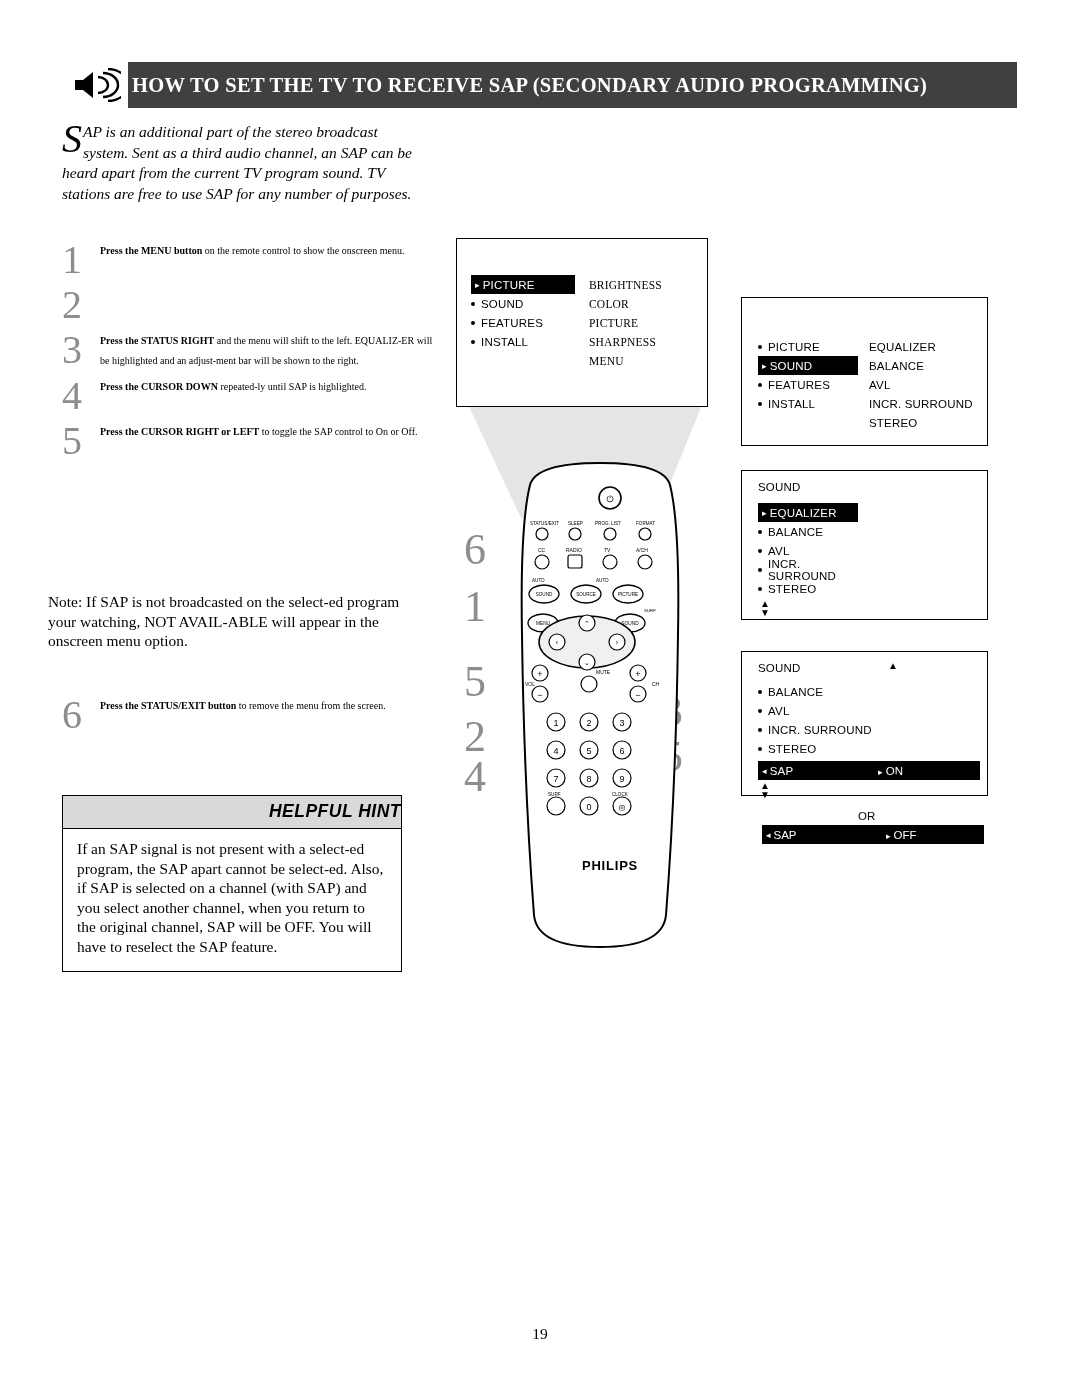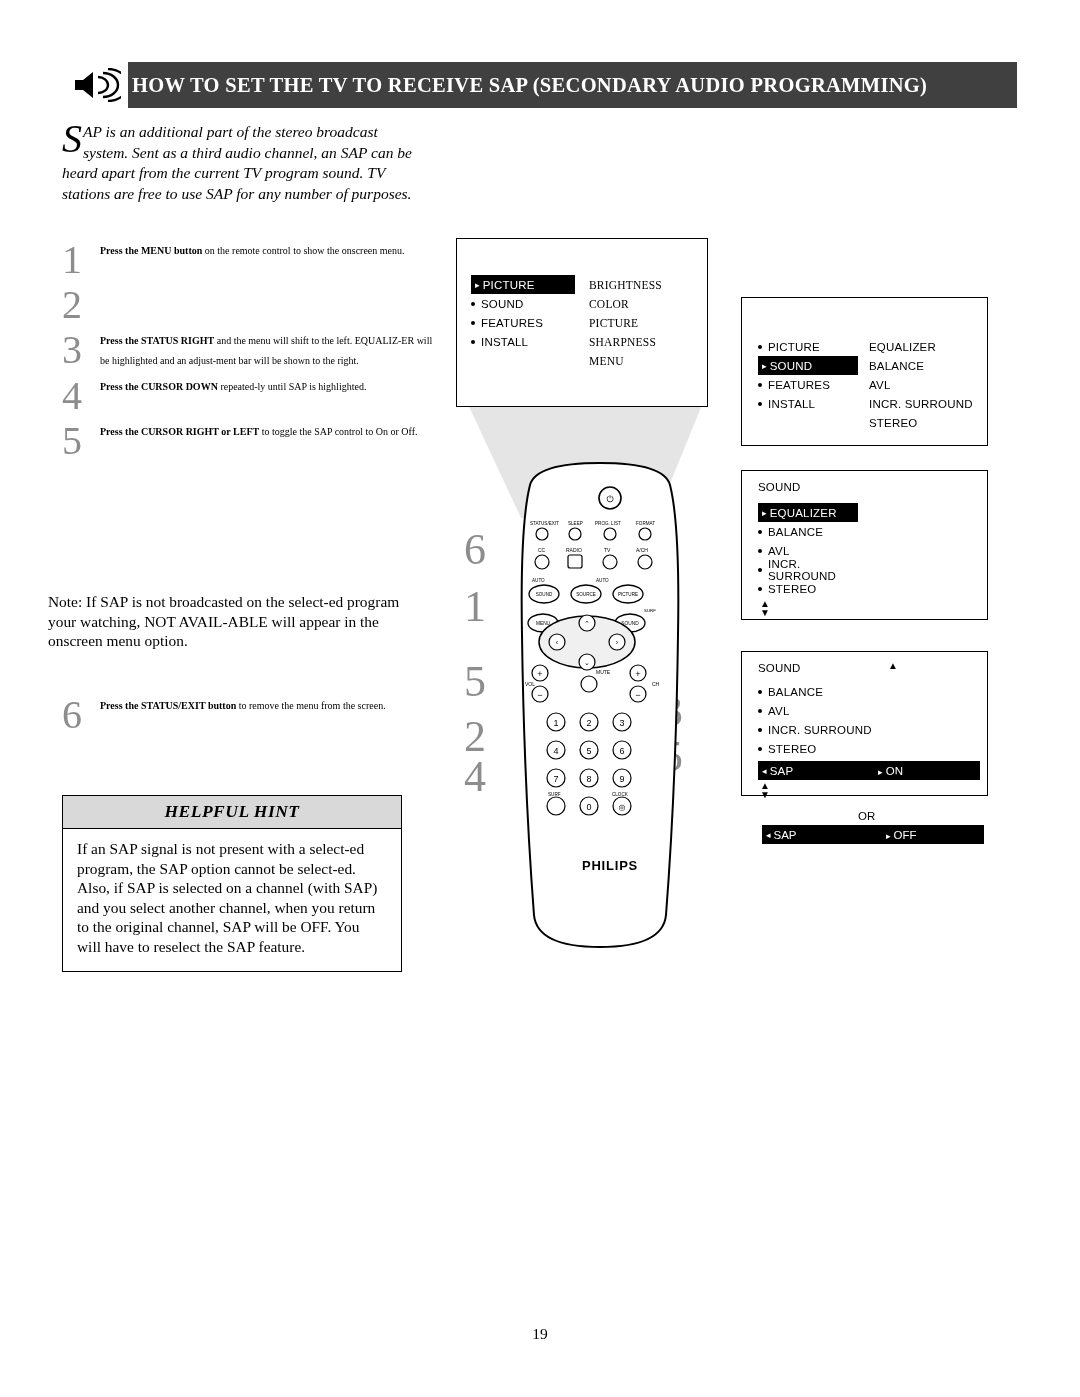--- a/index.html
+++ b/index.html
@@ -113,23 +113,23 @@
     position: absolute;
     left: 62px;
     top: 795px;
     width: 338px;
     border: 1.5px solid #000;
     background: #fff;
   }
   .hint-header {
     background: #d9d9d9;
     border-bottom: 1.5px solid #000;
-    text-align: center;
+    text-align: right;
     padding: 5px 0 6px 0;
-    font-family: Liberation Serif, serif;
+    font-family: Liberation Sans, sans-serif;
     font-style: italic;
     font-weight: bold;
     font-size: 17.5px;
     letter-spacing: .5px;
   }
   .hint-body {
     padding: 10px 14px 14px 14px;
     font-family: "Liberation Serif", serif;
     font-size: 15.4px;
     line-height: 19.6px;
@@ -310,21 +310,21 @@
 
 <div class="steps" style="top:692px;">
   <div class="step">
     <div class="step-num">6</div>
     <div class="step-body"><b>Press the STATUS/EXIT button</b><span> to remove the menu from the screen.</span></div>
   </div>
 </div>
 
 <div class="hint-box">
   <div class="hint-header">HELPFUL HINT</div>
-  <div class="hint-body">If an SAP signal is not present with a select-ed program, the SAP option cannot be select-ed.  Also, if SAP is selected on a channel (with SAP) and you select another channel, when you return to the original channel, SAP will be OFF.  You will have to reselect the SAP feature.</div>
+  <div class="hint-body">If an SAP signal is not present with a select-ed program, the SAP apart cannot be select-ed.  Also, if SAP is selected on a channel (with SAP) and you select another channel, when you return to the original channel, SAP will be OFF.  You will have to reselect the SAP feature.</div>
 </div>
 
 <svg class="beam" viewBox="0 0 260 120">
   <polygon points="10,0 248,0 200,118 65,118" fill="#e0e0e0" opacity="0.85"></polygon>
 </svg>
 
 <div class="osd" id="menu1">
   <div class="col-a">
     <div class="osd-row hl">
         <span class="arrow-r">▸</span>

